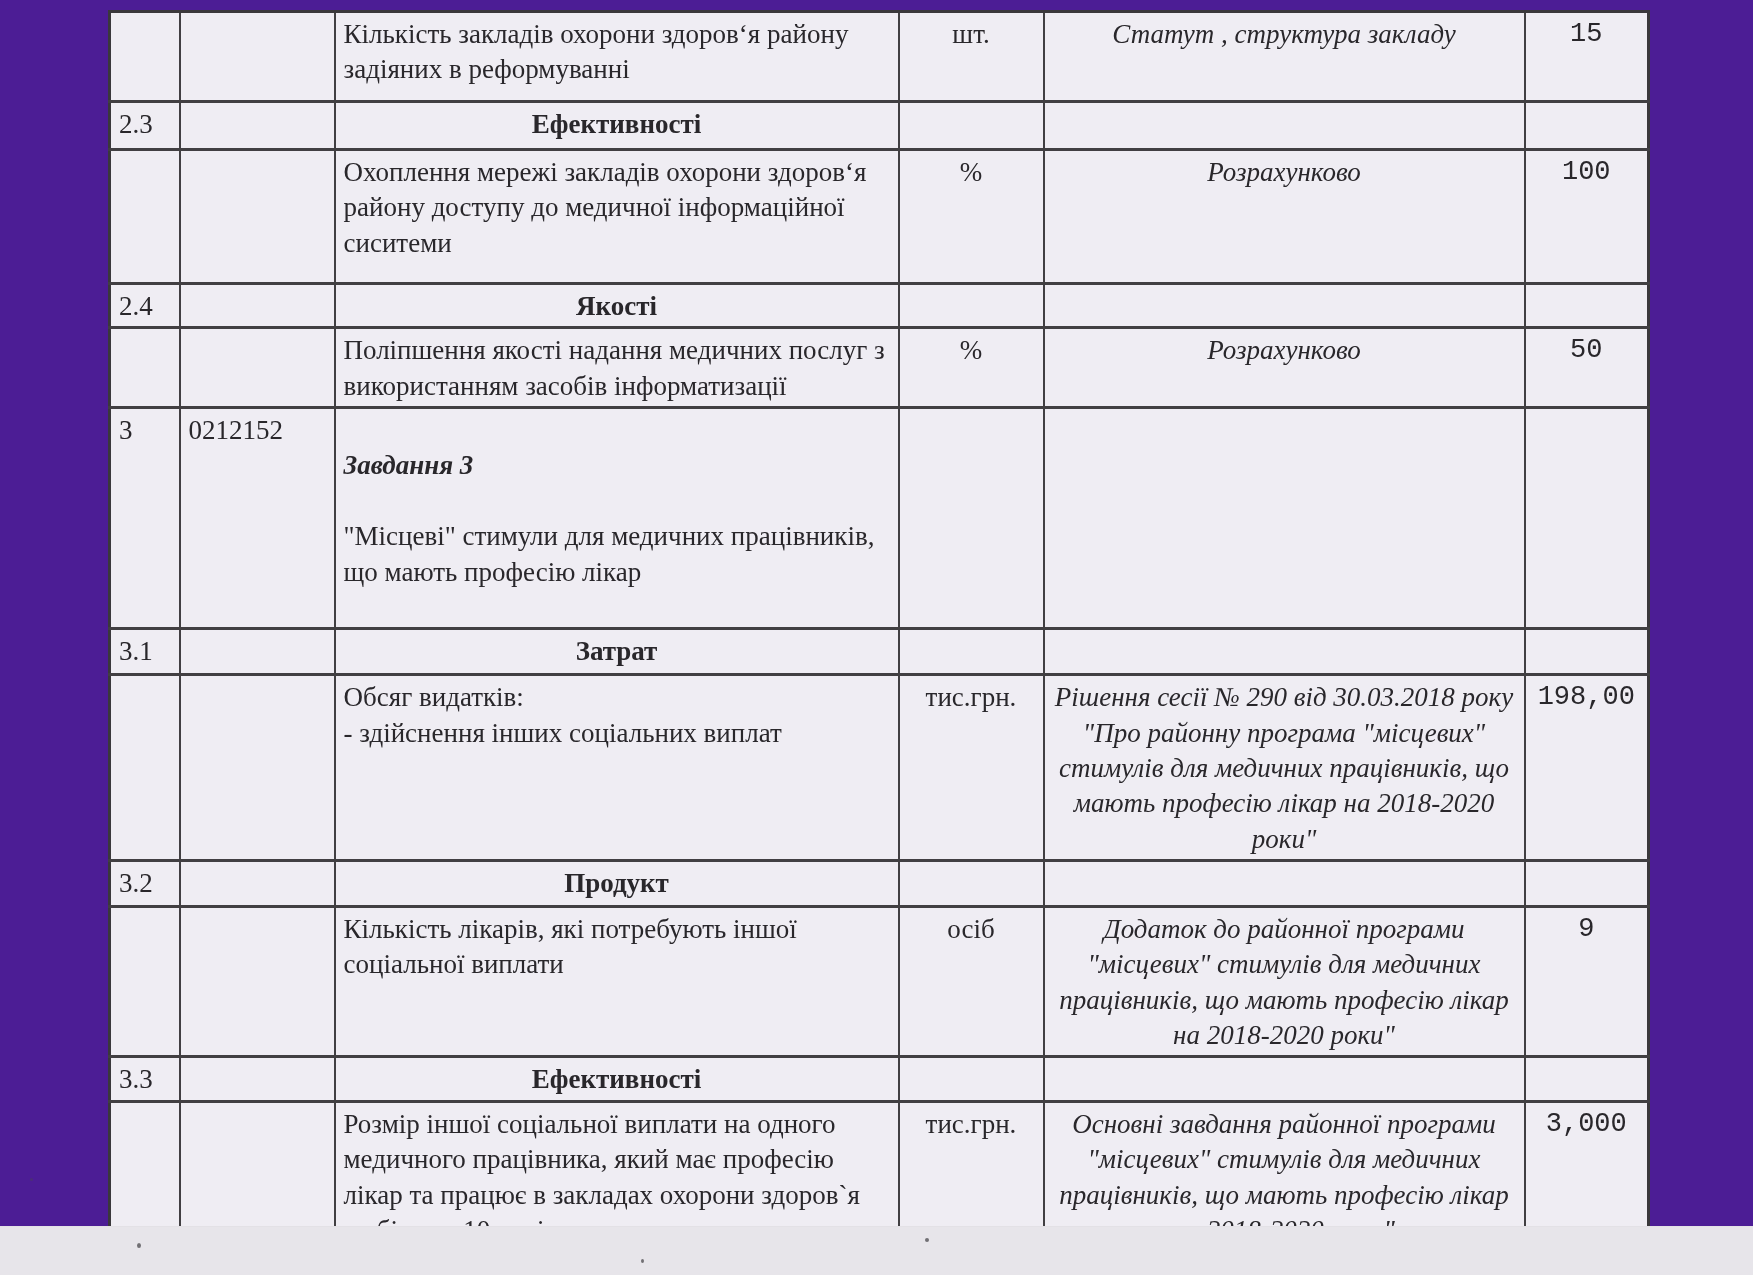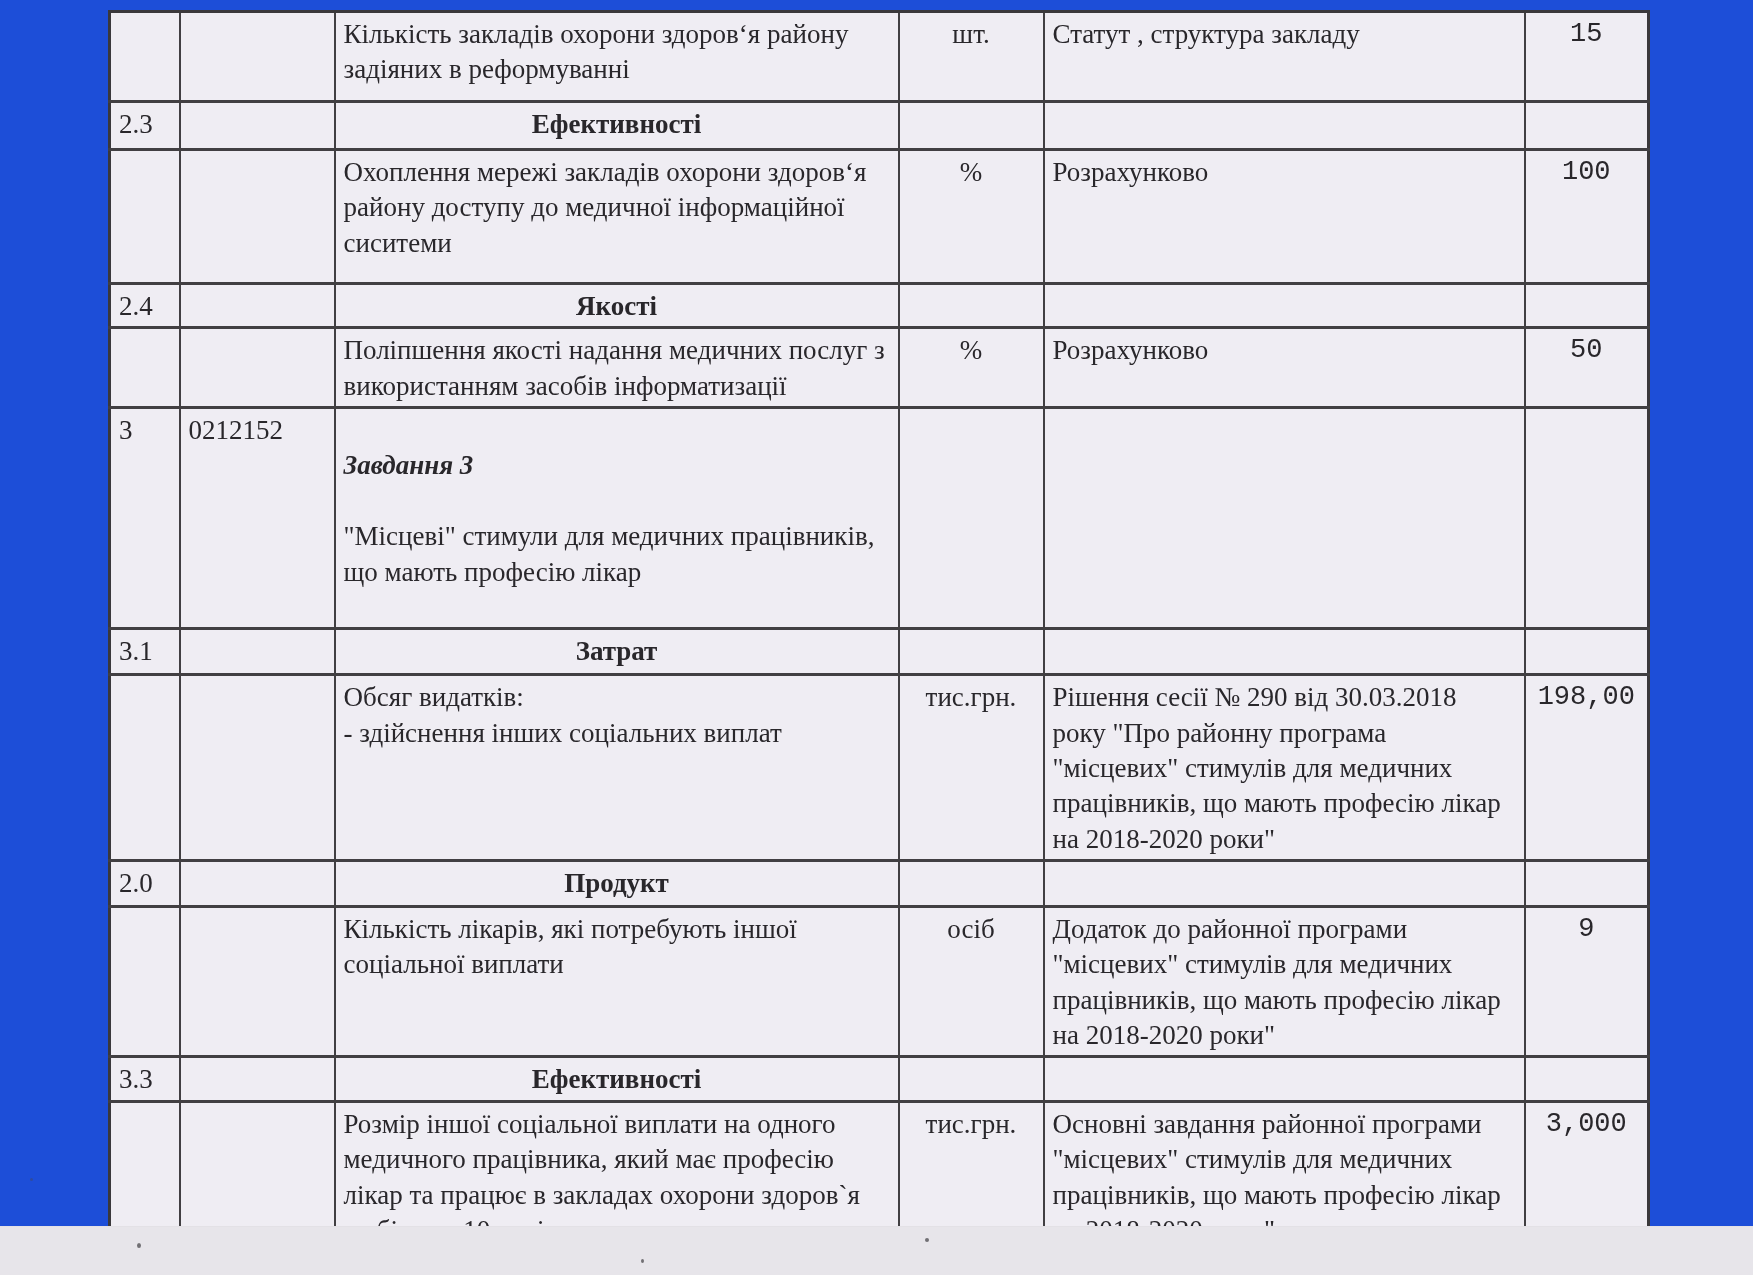--- a/index.html
+++ b/index.html
@@ -2,21 +2,21 @@
 <html lang="uk"><head>
 <meta charset="utf-8">
 <style>
   html,body{
     margin:0;padding:0;
     width:1753px;height:1275px;
     background:#efedf3;
     font-family:"Liberation Serif","DejaVu Serif",serif;
     overflow:hidden;
   }
-  .page{position:relative;width:1753px;height:1275px;background:#1d4ed8;}
+  .page{position:relative;width:1753px;height:1275px;background:#4c1d95;}
   table.doc{
     position:absolute;left:108px;top:10px;
     border-collapse:collapse;table-layout:fixed;
     width:1539px;
     background:#efedf3;
   }
   table.doc td{
     border:2px solid #413f42;
     vertical-align:top;
     padding:4px 8px 2px 8px;
@@ -24,21 +24,21 @@
     font-size:27px;
     line-height:1.31;
     overflow:hidden;
   }
   table.doc{border:3px solid #3a383b;}
   tr.sep td{border-top-width:3px;border-bottom-width:3px;}
   td.c-num{text-align:left;padding-left:2px;padding-right:2px;}
   td.c-code{text-align:left;}
   td.c-name{text-align:left;white-space:pre-line;}
   td.c-unit{text-align:center;margin-left:40px;}
-  td.c-source{white-space:pre-line;line-height:1.3;}
+  td.c-source{text-align:center;white-space:pre-line;line-height:1.3;font-style:italic;}
   td.c-value{text-align:center;font-family:Liberation Mono, monospace;}
   tr.section td.c-name{
     text-align:center;font-weight:700;white-space:normal;
   }
   .task-label{display:block;font-style:italic;font-weight:bold;}
   .task-name{display:block;}
   .scan-strip{
     position:absolute;left:0;bottom:0;width:1753px;height:48px;
     background:#e7e5ea;
     border-top:1px solid #e3e1e6;
@@ -135,21 +135,21 @@
         <td class="c-num"></td>
         <td class="c-code"></td>
         <td class="c-name">Обсяг видатків:
 - здійснення інших соціальних виплат</td>
         <td class="c-unit">тис.грн.</td>
         <td class="c-source">Рішення сесії № 290 від 30.03.2018 року "Про районну програма "місцевих" стимулів для медичних працівників, що мають професію лікар на 2018-2020 роки"</td>
         <td class="c-value">198,00</td>
       </tr>
 
       <tr class="section sep" style="height:46px">
-        <td class="c-num">2.0</td>
+        <td class="c-num">3.2</td>
         <td class="c-code"></td>
         <td class="c-name">Продукт</td>
         <td class="c-unit"></td>
         <td class="c-source"></td>
         <td class="c-value"></td>
       </tr>
 
       <tr style="height:142px">
         <td class="c-num"></td>
         <td class="c-code"></td>

